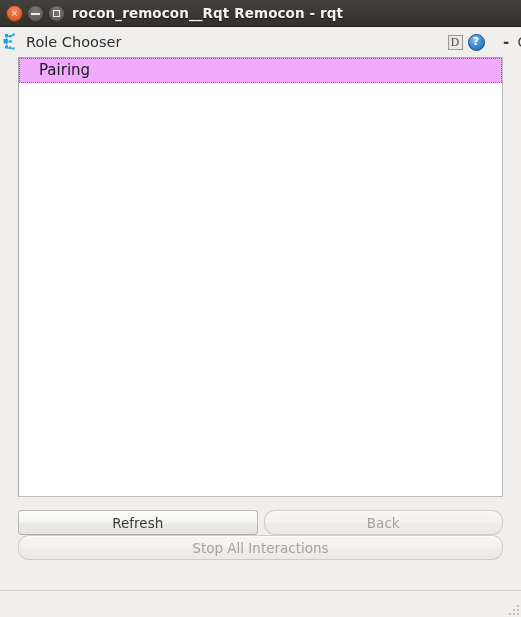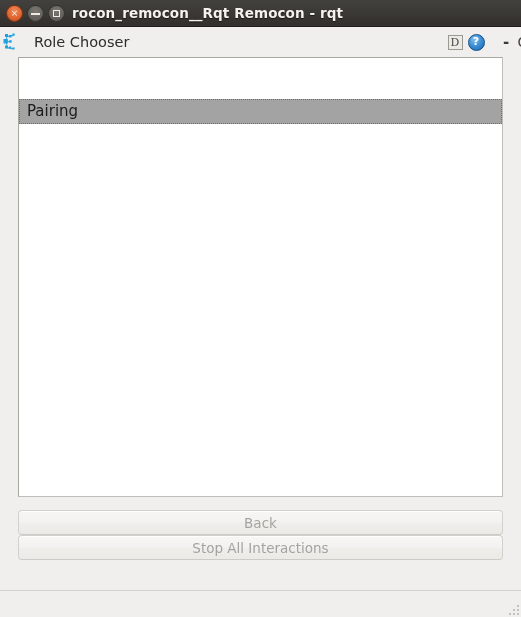--- a/index.html
+++ b/index.html
@@ -96,21 +96,21 @@
     flex: 0 0 30px;
     background: #f0efed;
     display: flex;
     align-items: center;
     box-sizing: border-box;
     padding: 0 4px 0 2px;
   }
   .dock-title-wrap {
     display: flex;
     align-items: center;
-    gap: 12px;
+    gap: 4px;
     flex: 1 1 auto;
     min-width: 0;
   }
   .rocon-icon {
     width: 20px;
     height: 20px;
     flex: 0 0 20px;
     display: block;
   }
   .dock-title {
@@ -199,29 +199,28 @@
     border: 1px solid #bfbdb9;
     border-top-color: #a9a7a3;
     border-left-color: #a9a7a3;
     box-sizing: border-box;
     overflow: hidden;
     margin-top: 0px;
   }
   .list-item {
     height: 25px;
     line-height: 25px;
-    padding-left: 8px;
+    padding-left: 20px;
     font-size: 15px;
     color: #1b1b1b;
     box-sizing: border-box;
     cursor: pointer;
     outline: 1px dotted #6d6d6d;
     outline-offset: -1px;
-    background: #a3a3a3;
-    margin-top: 41px;
+    background: #f0abfc;
   }
 
   .btn-row {
     display: flex;
     gap: 6px;
     margin-top: 13px;
   }
 
   .btn {
     flex: 1 1 0;
@@ -239,20 +238,21 @@
     box-sizing: border-box;
     cursor: pointer;
     font-family: "DejaVu Sans", "Liberation Sans", sans-serif;
   }
   .btn.disabled {
     color: #a5a39f;
     background: linear-gradient(to bottom, #f7f6f4 0%, #f3f2f0 48%, #efeeeb 52%, #eceae7 100%);
     border-color: #d2d0cc;
     border-bottom-color: #cdcbc7;
     cursor: default;
+    border-radius: 11px;
   }
   .btn-wide {
     width: 100%;
     display: flex;
   }
 
   
   .statusbar {
     flex: 0 0 27px;
     height: 27px;
@@ -329,20 +329,21 @@
     </div>
   </div>
 
   <div class="content">
 
     <div class="role-list">
       <div class="list-item">Pairing</div>
     </div>
 
     <div class="btn-row">
+      <div class="btn">Refresh</div>
       <div class="btn disabled">Back</div>
     </div>
 
     <div class="btn-wide">
       <div class="btn disabled">Stop All Interactions</div>
     </div>
 
   </div>
 
   <div class="statusbar">

